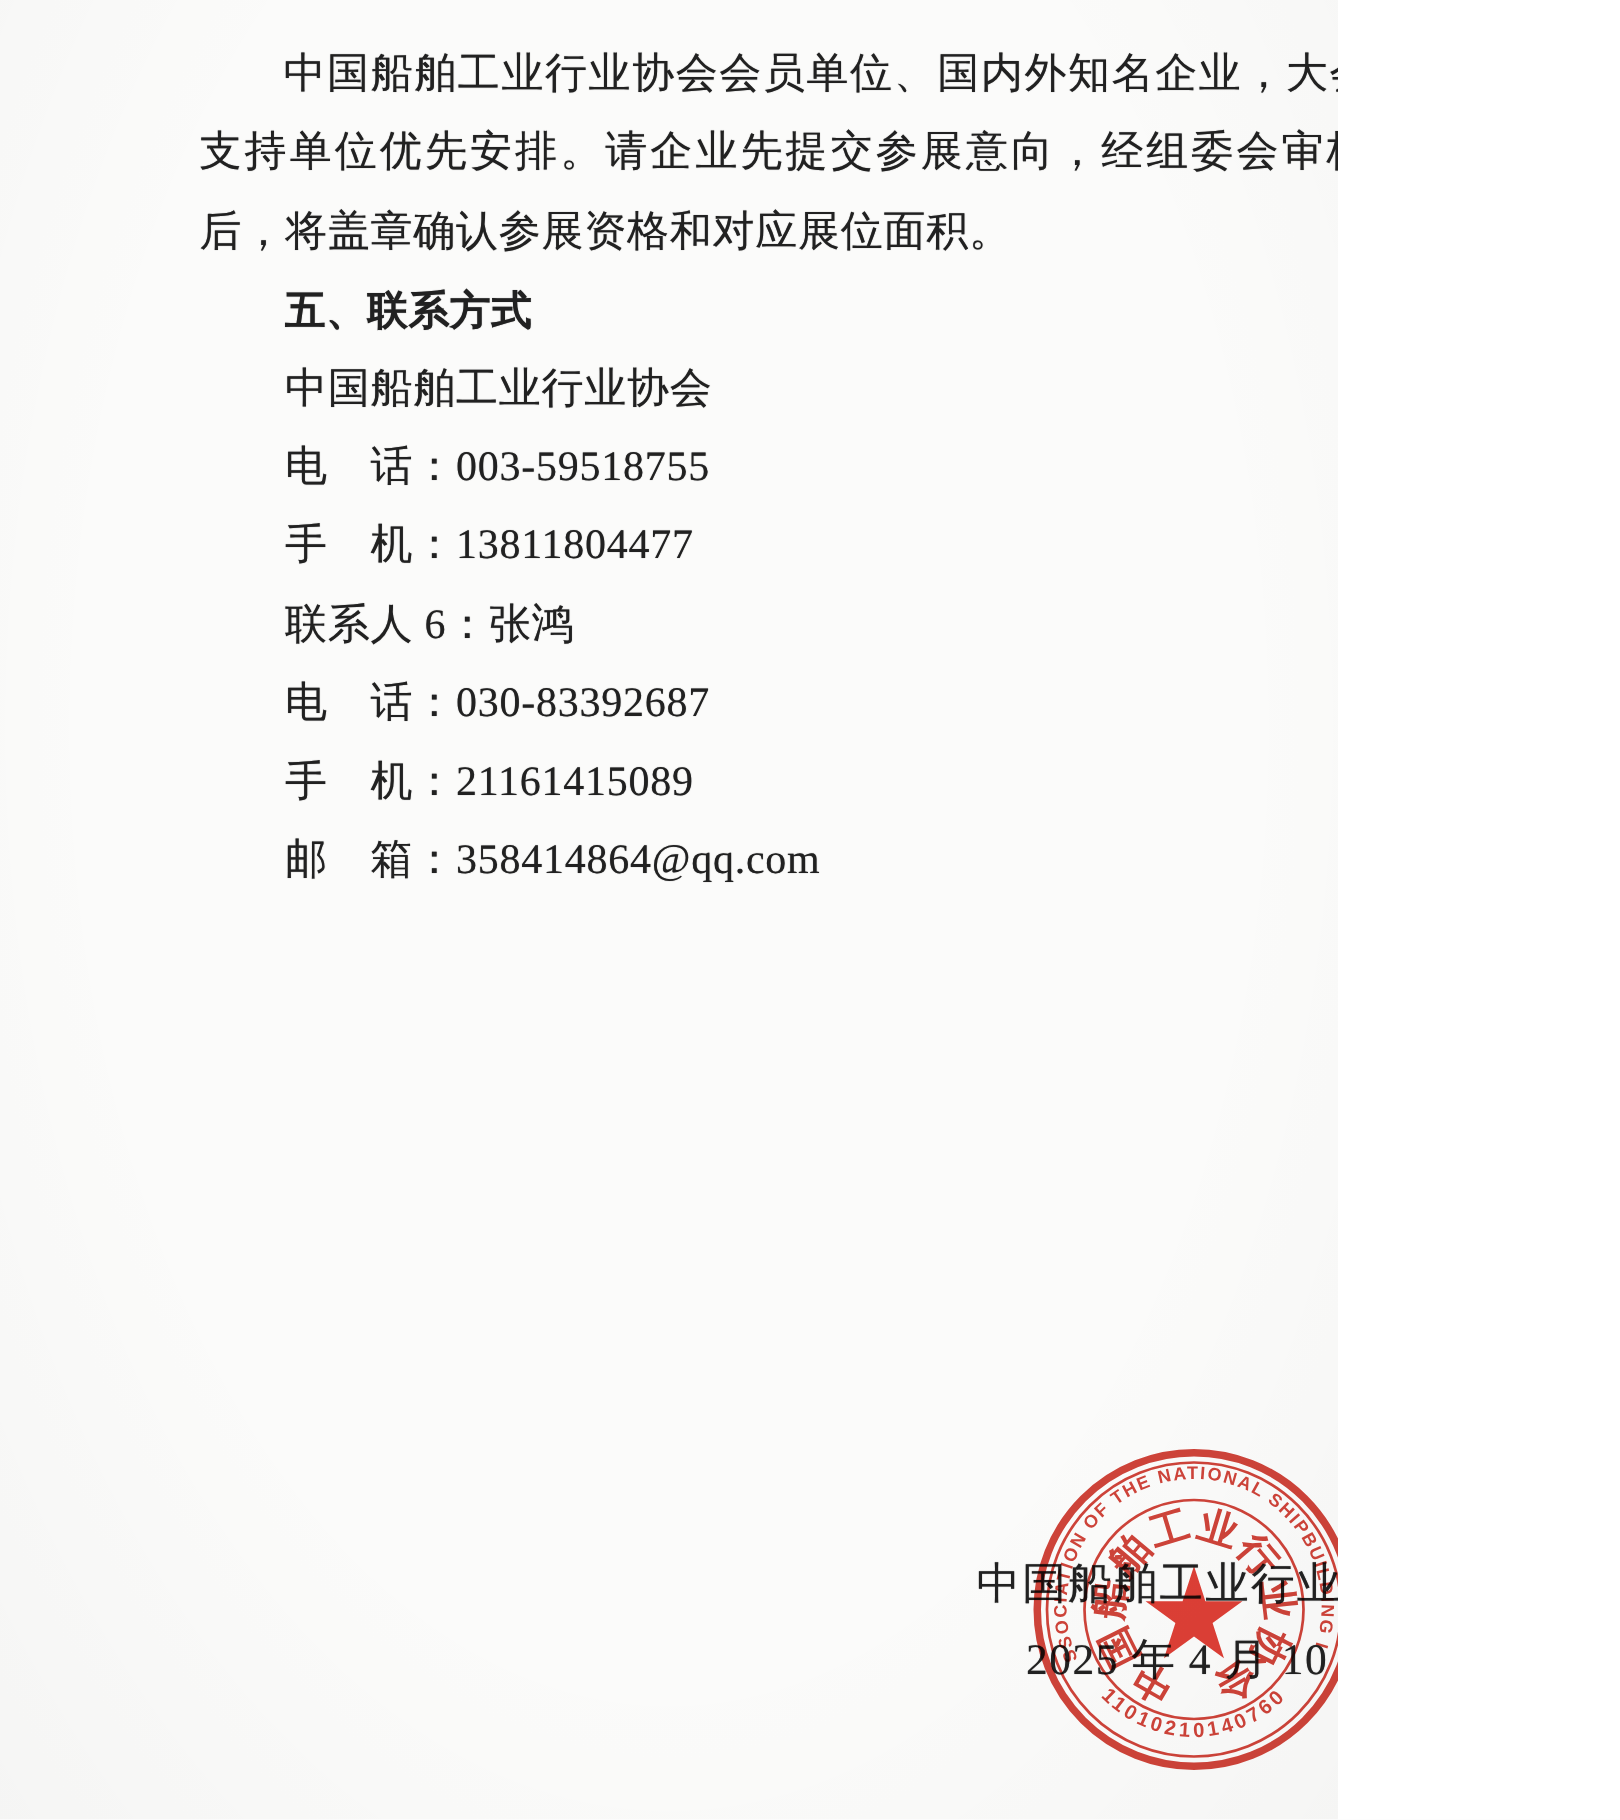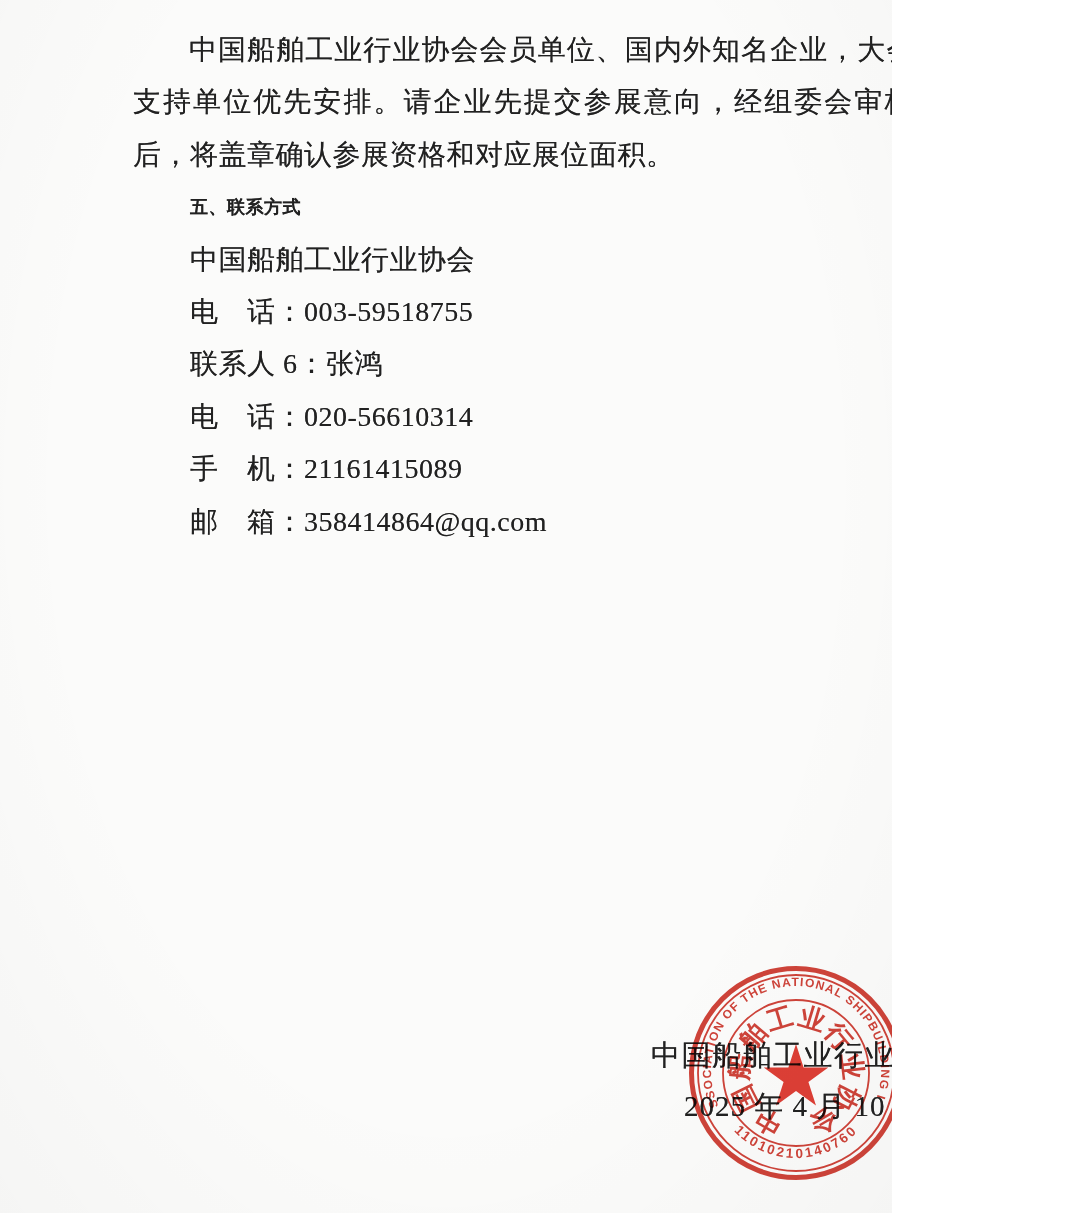--- a/index.html
+++ b/index.html
@@ -24,21 +24,21 @@
   .para{
     margin:0;
     text-align:justify;
     text-indent:2em;
   }
   .section-heading{
     margin:0;
     padding-left:57px;
     font-family:"Liberation Sans", sans-serif;
     font-weight:bold;
-    font-size:18px;
+    font-size:27px;
     line-height:52.4px;
   }
   .plain-line{
     padding-left:57px;
     white-space:pre;
   }
   .attachment-line{
     margin-top:52px;
     padding-left:57px;
     white-space:pre;
@@ -88,22 +88,23 @@
 </head>
 <body>
 
 <div class="page">
 
   <div class="doc-body">
     <p class="para">中国船舶工业行业协会会员单位、国内外知名企业，大会特别支持单位优先安排。请企业先提交参展意向，经组委会审核通过后，将盖章确认参展资格和对应展位面积。</p>
     <div class="section-heading">五、联系方式</div>
     <div class="plain-line">中国船舶工业行业协会</div>
     <div class="plain-line">电　话：003-59518755</div>
+    <div class="plain-line">手　机：13811804477</div>
     <div class="plain-line">联系人 6：张鸿</div>
-    <div class="plain-line">电　话：020-56610314</div>
+    <div class="plain-line">电　话：030-83392687</div>
     <div class="plain-line">手　机：21161415089</div>
     <div class="plain-line">邮　箱：358414864@qq.com</div>
   </div>
 
   <div class="signature-org">中国船舶工业行业协会</div>
   <div class="signature-date">2025 年 4 月 10 日</div>
 
   <div class="seal">
     <svg viewBox="0 0 220 220" xmlns="http://www.w3.org/2000/svg">
       <g fill="none" stroke="#ce352b">

